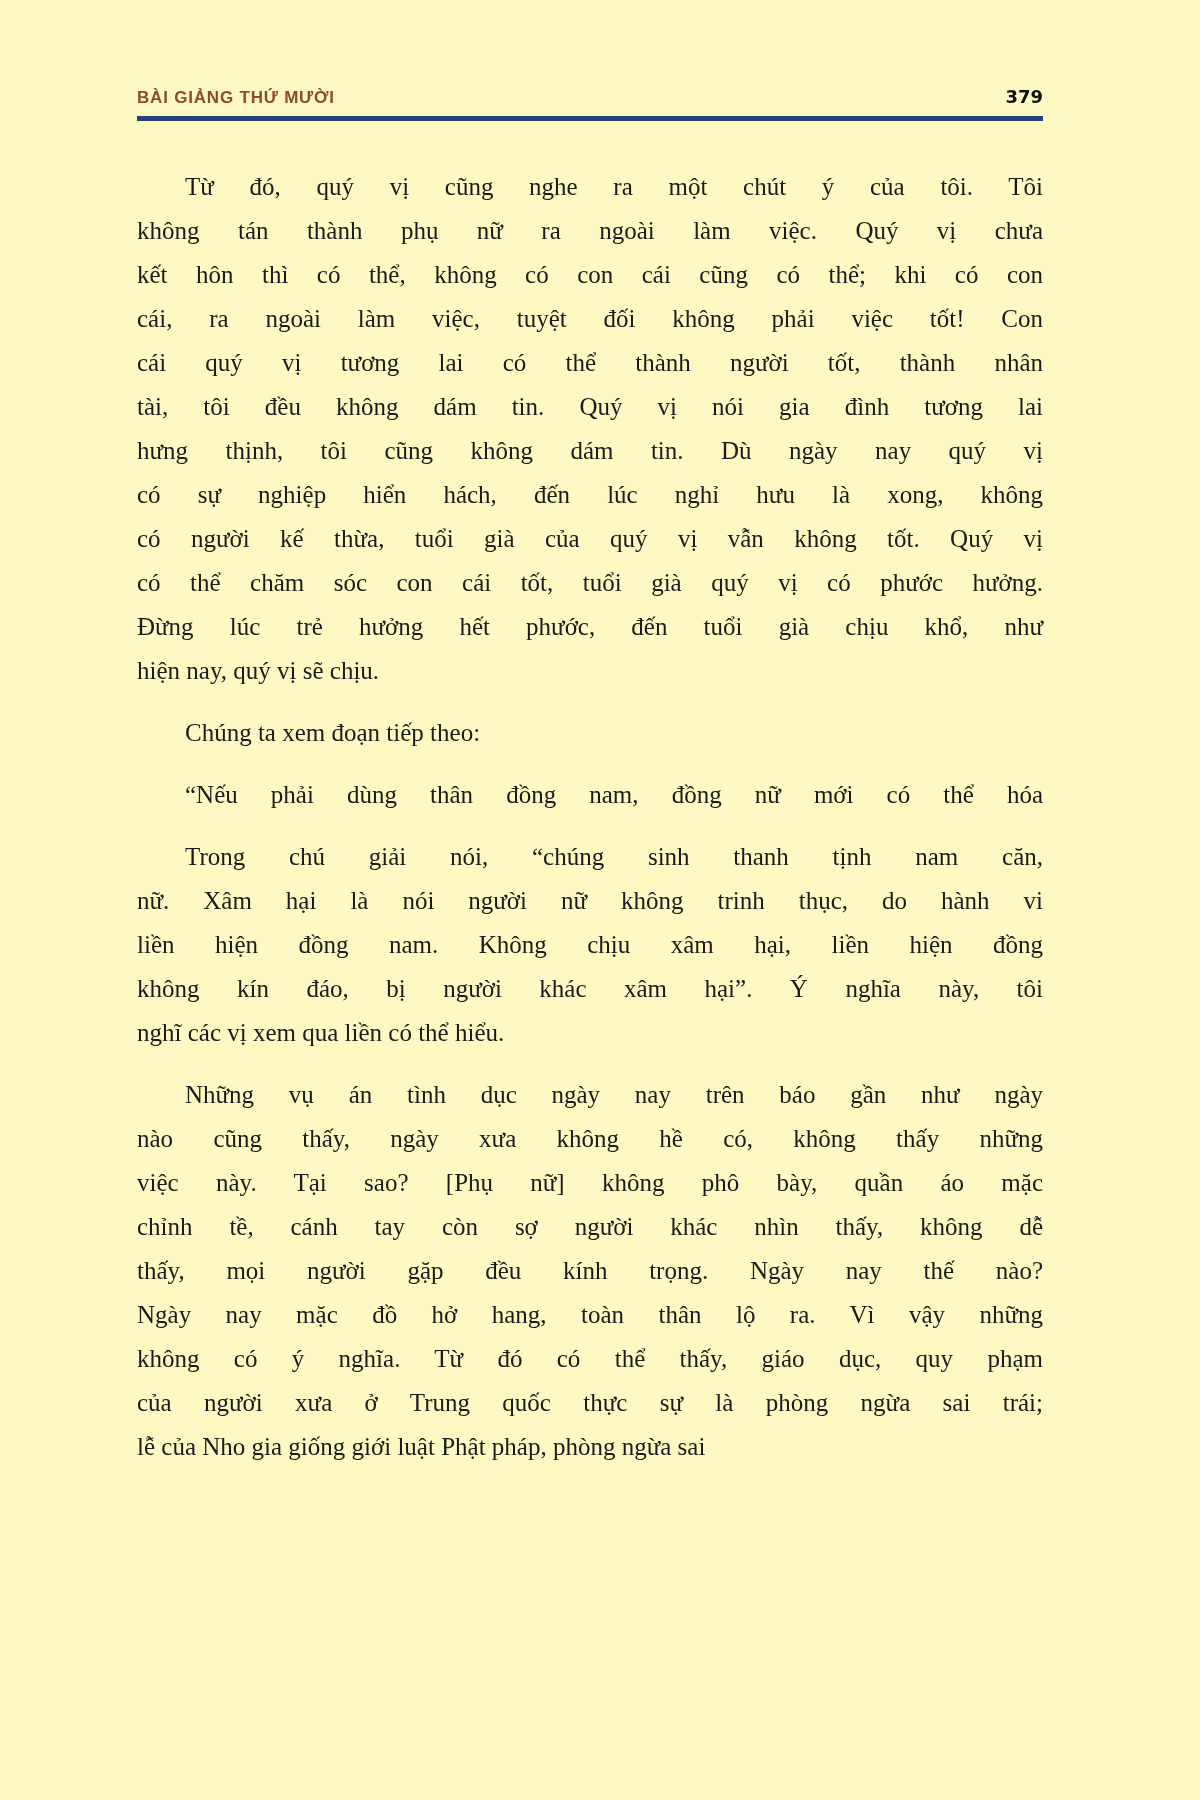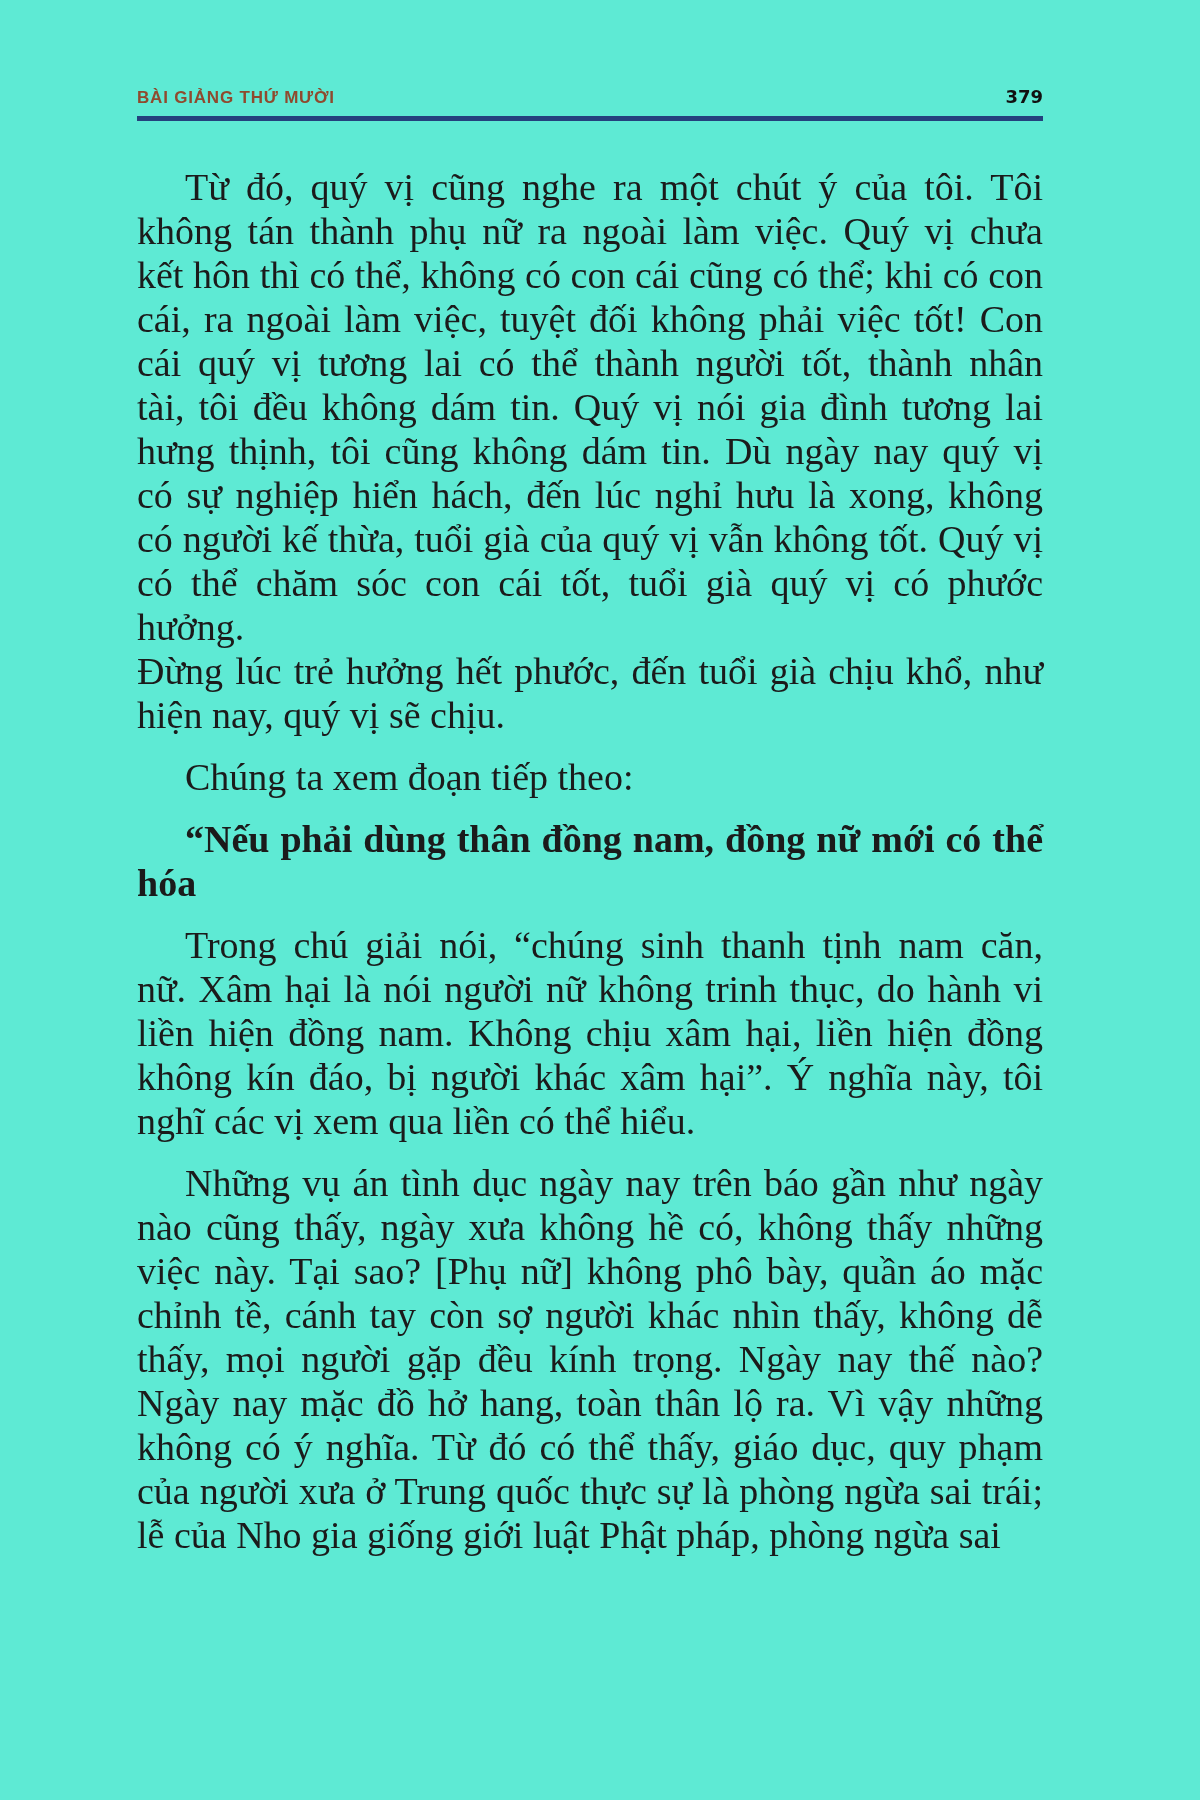--- a/index.html
+++ b/index.html
@@ -4,21 +4,21 @@
 <style>
   html, body {
     margin: 0;
     padding: 0;
     background: #ffffff;
   }
   .page {
     position: relative;
     width: 1200px;
     height: 1800px;
-    background: #5eead4;
+    background: #fef9c3;
     overflow: hidden;
     font-family: "Liberation Serif", "DejaVu Serif", serif;
     color: #1b1b1b;
   }
   .margin-box {
     position: absolute;
     left: 137px;
     top: 0;
     width: 906px;
   }
@@ -42,28 +42,28 @@
     color: #111111;
   }
   .header-rule {
     margin-top: 8px;
     height: 5px;
     background: #24417d;
     border: none;
   }
   .content {
     margin-top: 44px;
-    font-size: 38px;
+    font-size: 25px;
     line-height: 44px;
   }
   .para {
     margin: 0 0 18px 0;
   }
   .para.quote {
-    font-weight: bold;
+    font-weight: normal;
   }
   .line {
     text-align: justify;
     text-align-last: justify;
   }
   .line.last {
     text-align-last: left;
   }
   .line.first {
     text-indent: 48px;

